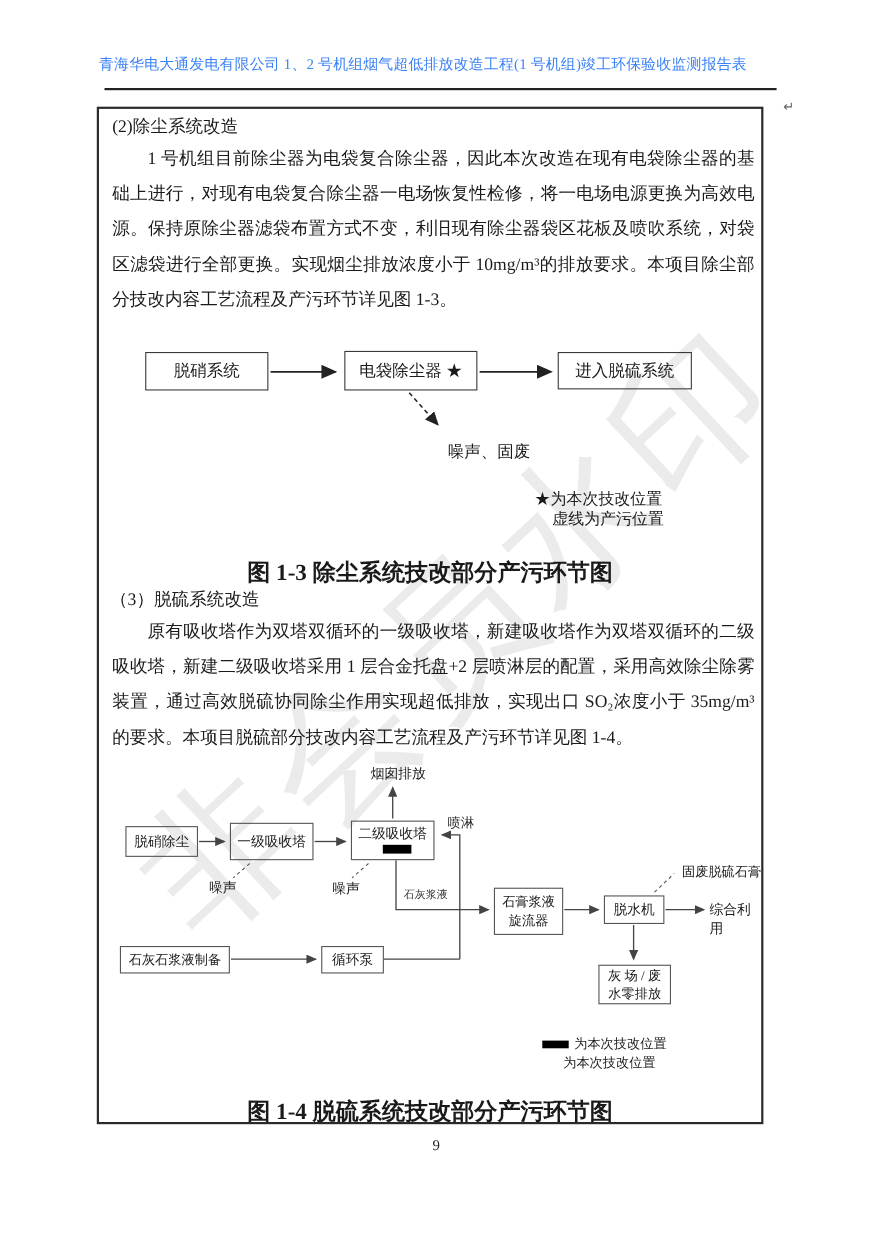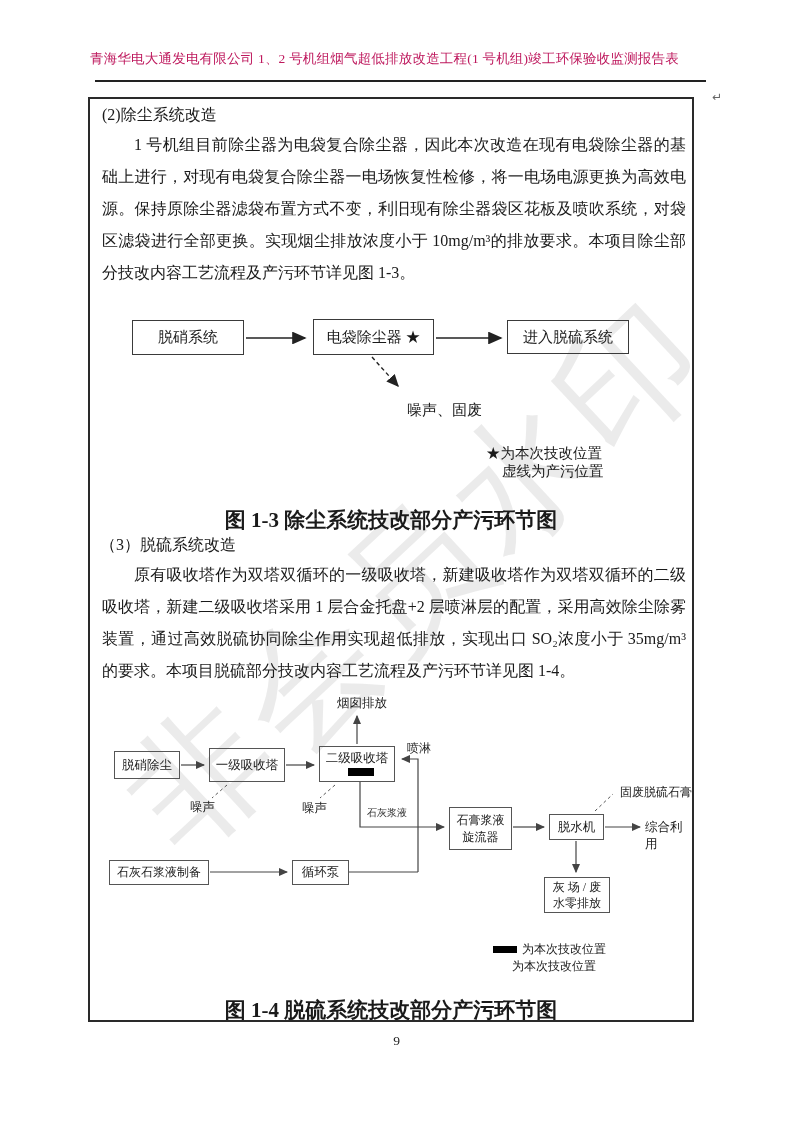--- a/index.html
+++ b/index.html
@@ -1,21 +1,21 @@
 <!DOCTYPE html>
 <html><head>
 <meta charset="utf-8">
 <style>
   html,body{margin:0;padding:0;background:#fff;}
   #page{
     position:relative;width:793px;height:1122px;background:#ffffff;
     font-family:"Liberation Serif","DejaVu Serif",serif;color:#1a1a1a;overflow:hidden;
   }
   
-  #doc-header{position:absolute;left:90px;top:50px;width:615px;font-size:13.5px;letter-spacing:0.2px;white-space:nowrap;color:#be185d;}
+  #doc-header{position:absolute;left:90px;top:50px;width:615px;font-size:13.5px;letter-spacing:0.2px;white-space:nowrap;color:#3b82f6;}
   #header-rule{position:absolute;left:95px;top:80px;width:611px;height:2px;background:#222;}
   #anchor-mark{position:absolute;left:712px;top:90px;font-size:12px;color:#666;font-family:"DejaVu Sans",sans-serif;}
   
   #content-box{position:absolute;left:88px;top:97px;width:606px;height:925px;border:2px solid #2a2a2a;box-sizing:border-box;overflow:hidden;}
   #watermark{position:absolute;left:-30px;top:400px;width:680px;text-align:center;font-size:138px;letter-spacing:8px;color:rgba(130,130,130,0.16);transform:rotate(-43deg);white-space:nowrap;pointer-events:none;z-index:0;}
   .abs{position:absolute;z-index:2;}
   .heading{font-size:16px;}
   .para{font-size:16px;line-height:32px;text-align:justify;text-indent:2em;}
   
   .fig-box{position:absolute;border:1.5px solid #3a3a3a;display:flex;align-items:center;justify-content:center;font-size:15px;background:transparent;box-sizing:border-box;z-index:2;text-align:center;}

